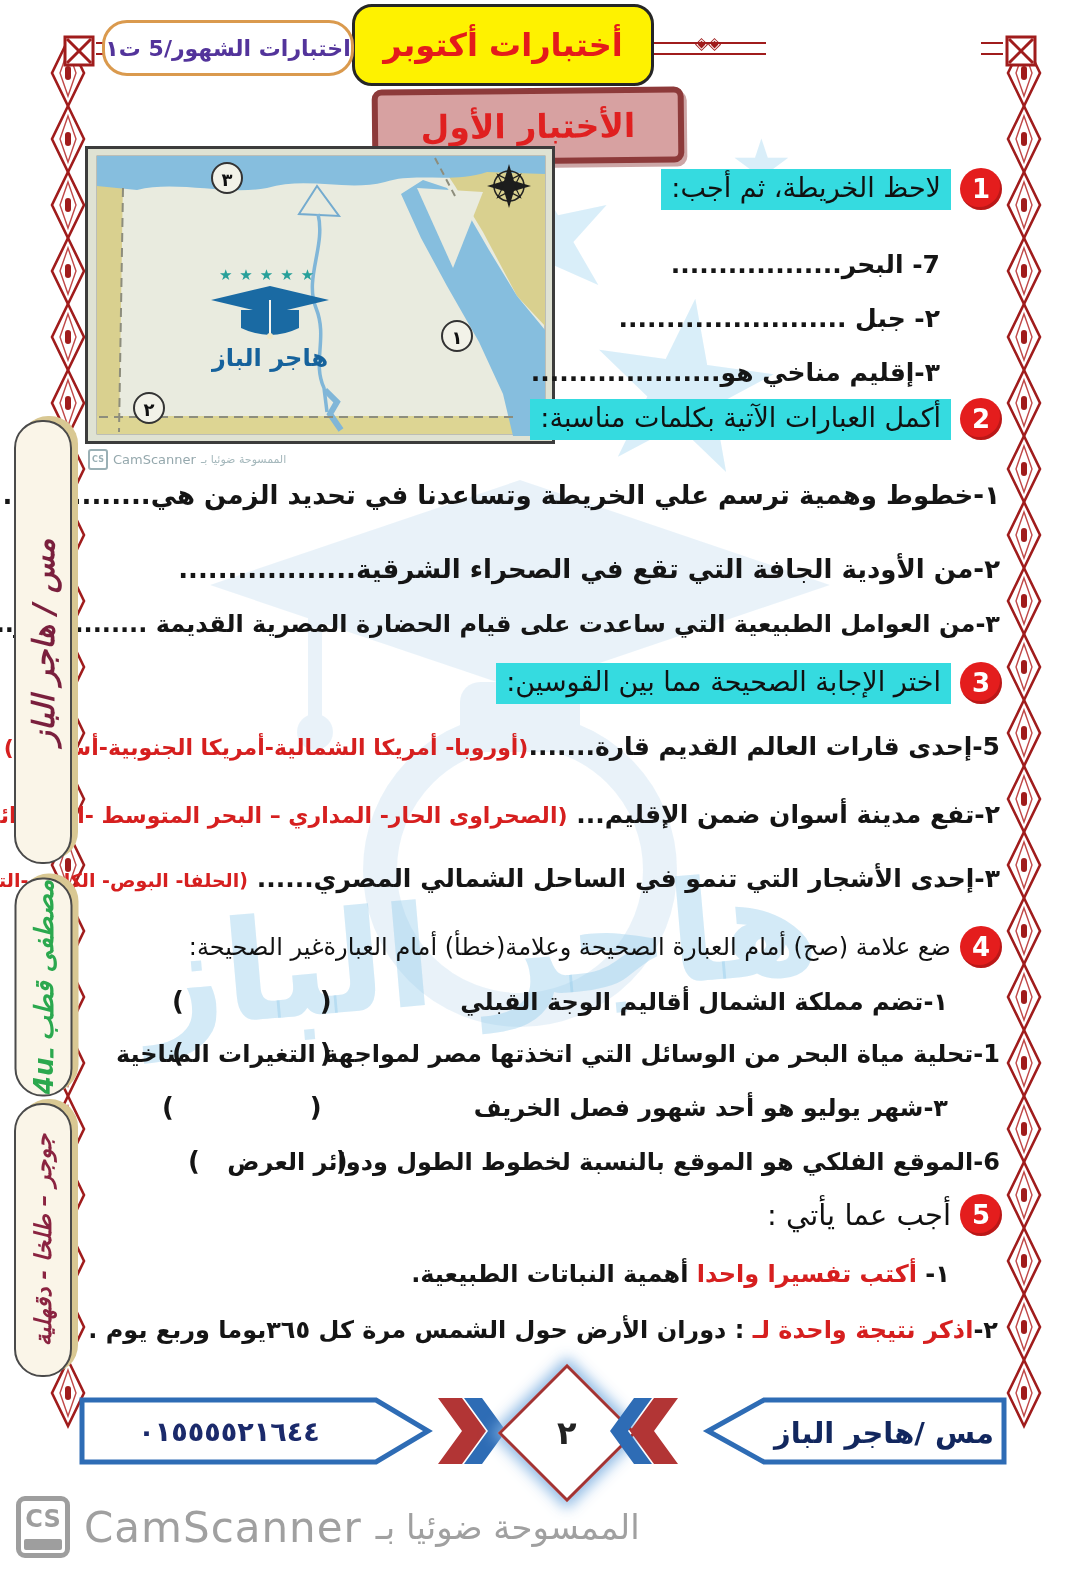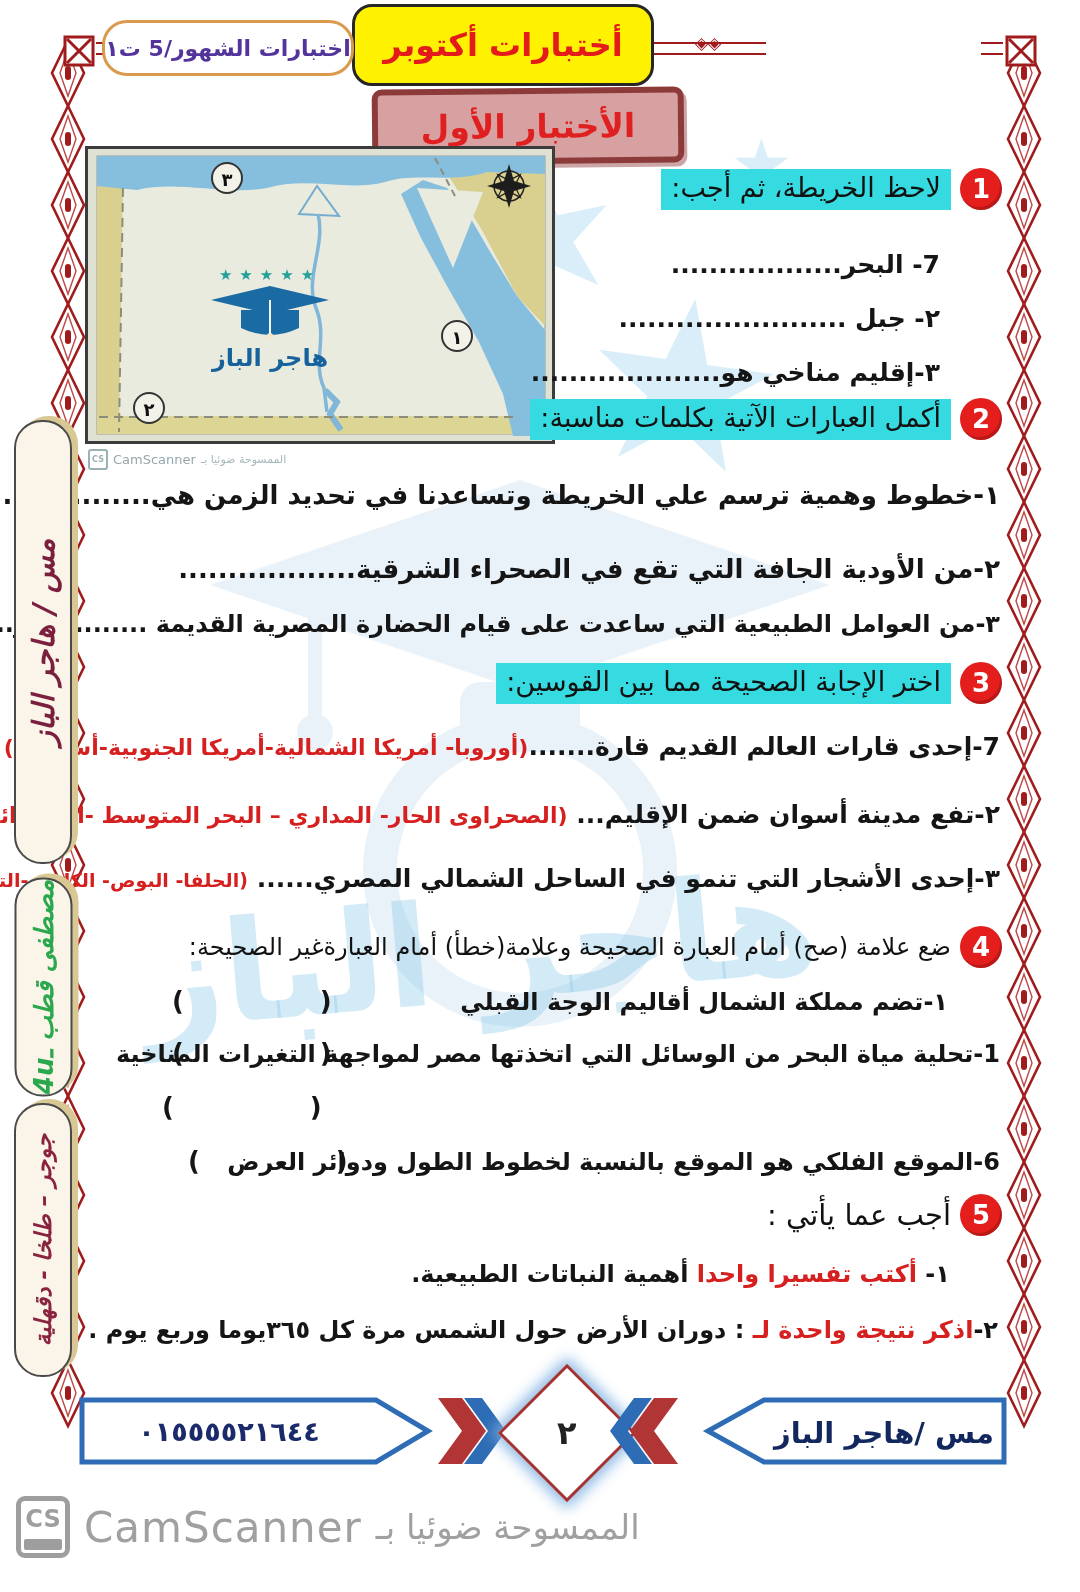--- a/index.html
+++ b/index.html
@@ -294,37 +294,38 @@
   </div>
   <div class="q-item" style="top:480px;right:80px;font-size:26px;">١-خطوط وهمية ترسم علي الخريطة وتساعدنا في تحديد الزمن هي................</div>
   <div class="q-item" style="top:554px;right:80px;font-size:26px;">٢-من الأودية الجافة التي تقع في الصحراء الشرقية..................</div>
   <div class="q-item" style="top:610px;right:80px;font-size:24px;">٣-من العوامل الطبيعية التي ساعدت على قيام الحضارة المصرية القديمة .............و............</div>
 
   <div class="qrow" style="top:662px;right:78px;">
     <span class="qnum">3</span>
     <span class="qtitle hl">اختر الإجابة الصحيحة مما بين القوسين:</span>
   </div>
   <div class="q-item" style="top:732px;right:80px;font-size:25px;">
-    <span>7-إحدى قارات العالم القديم قارة.......</span><span class="red" style="font-size:22px;">(أوروبا- أمريكا الشمالية-أمريكا الجنوبية-أستراليا)</span>
+    <span>5-إحدى قارات العالم القديم قارة.......</span><span class="red" style="font-size:22px;">(أوروبا- أمريكا الشمالية-أمريكا الجنوبية-أستراليا)</span>
   </div>
   <div class="q-item" style="top:800px;right:80px;font-size:25px;">
     <span>٢-تفع مدينة أسوان ضمن الإقليم... </span><span class="red" style="font-size:22px;">(الصحراوى الحار- المداري – البحر المتوسط -الاستوائي)</span>
   </div>
   <div class="q-item" style="top:864px;right:80px;font-size:25px;">
     <span>٣-إحدى الأشجار التي تنمو في الساحل الشمالي المصري...... </span><span class="red" style="font-size:19px;">(الحلفا- البوص- الكافور-التين)</span>
   </div>
 
   <div class="qrow" style="top:926px;right:78px;">
     <span class="qnum">4</span>
     <span class="qtitle" style="font-size:24px;">ضع علامة (صح) أمام العبارة الصحيحة وعلامة(خطأ) أمام العبارةغير الصحيحة:</span>
   </div>
   <div class="q-item" style="top:988px;right:132px;font-size:24px;">١-تضم مملكة الشمال أقاليم الوجة القبلي</div>
   <div class="slot" style="top:986px;left:172px;">(               )</div>
   <div class="q-item" style="top:1040px;right:80px;font-size:24px;">1-تحلية مياة البحر من الوسائل التي اتخذتها مصر لمواجهة التغيرات المناخية</div>
   <div class="slot" style="top:1038px;left:172px;">(               )</div>
+  <div class="q-item" style="top:1094px;right:132px;font-size:24px;">٣-شهر يوليو هو أحد شهور فصل الخريف</div>
   <div class="slot" style="top:1092px;left:162px;">(               )</div>
   <div class="q-item" style="top:1148px;right:80px;font-size:24px;">6-الموقع الفلكي هو الموقع بالنسبة لخطوط الطول ودوائر العرض</div>
   <div class="slot" style="top:1146px;left:188px;">(               )</div>
 
   <div class="qrow" style="top:1194px;right:78px;">
     <span class="qnum">5</span>
     <span class="qtitle" style="font-size:29px;">أجب عما يأتي :</span>
   </div>
   <div class="q-item" style="top:1260px;right:130px;font-size:24px;">
     <span>١- </span><span class="red">أكتب تفسيرا واحدا</span><span> أهمية النباتات الطبيعية.</span>

